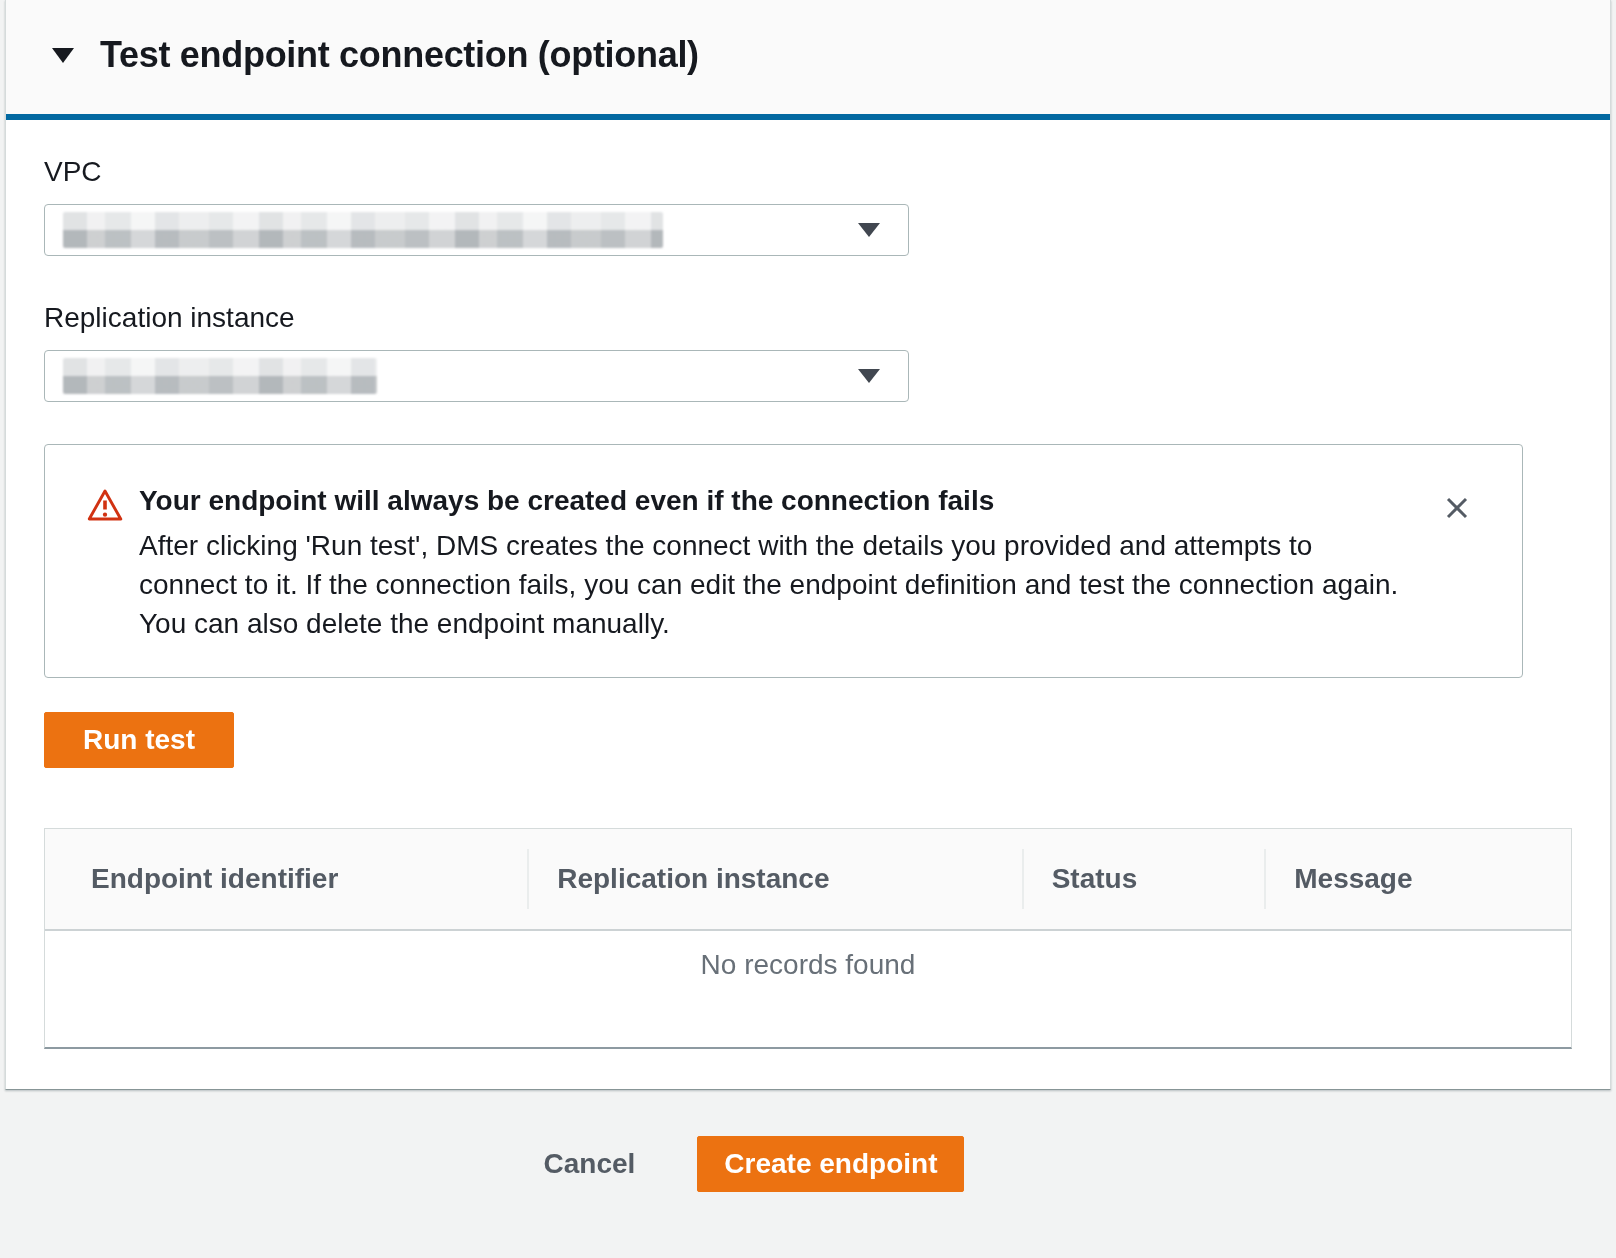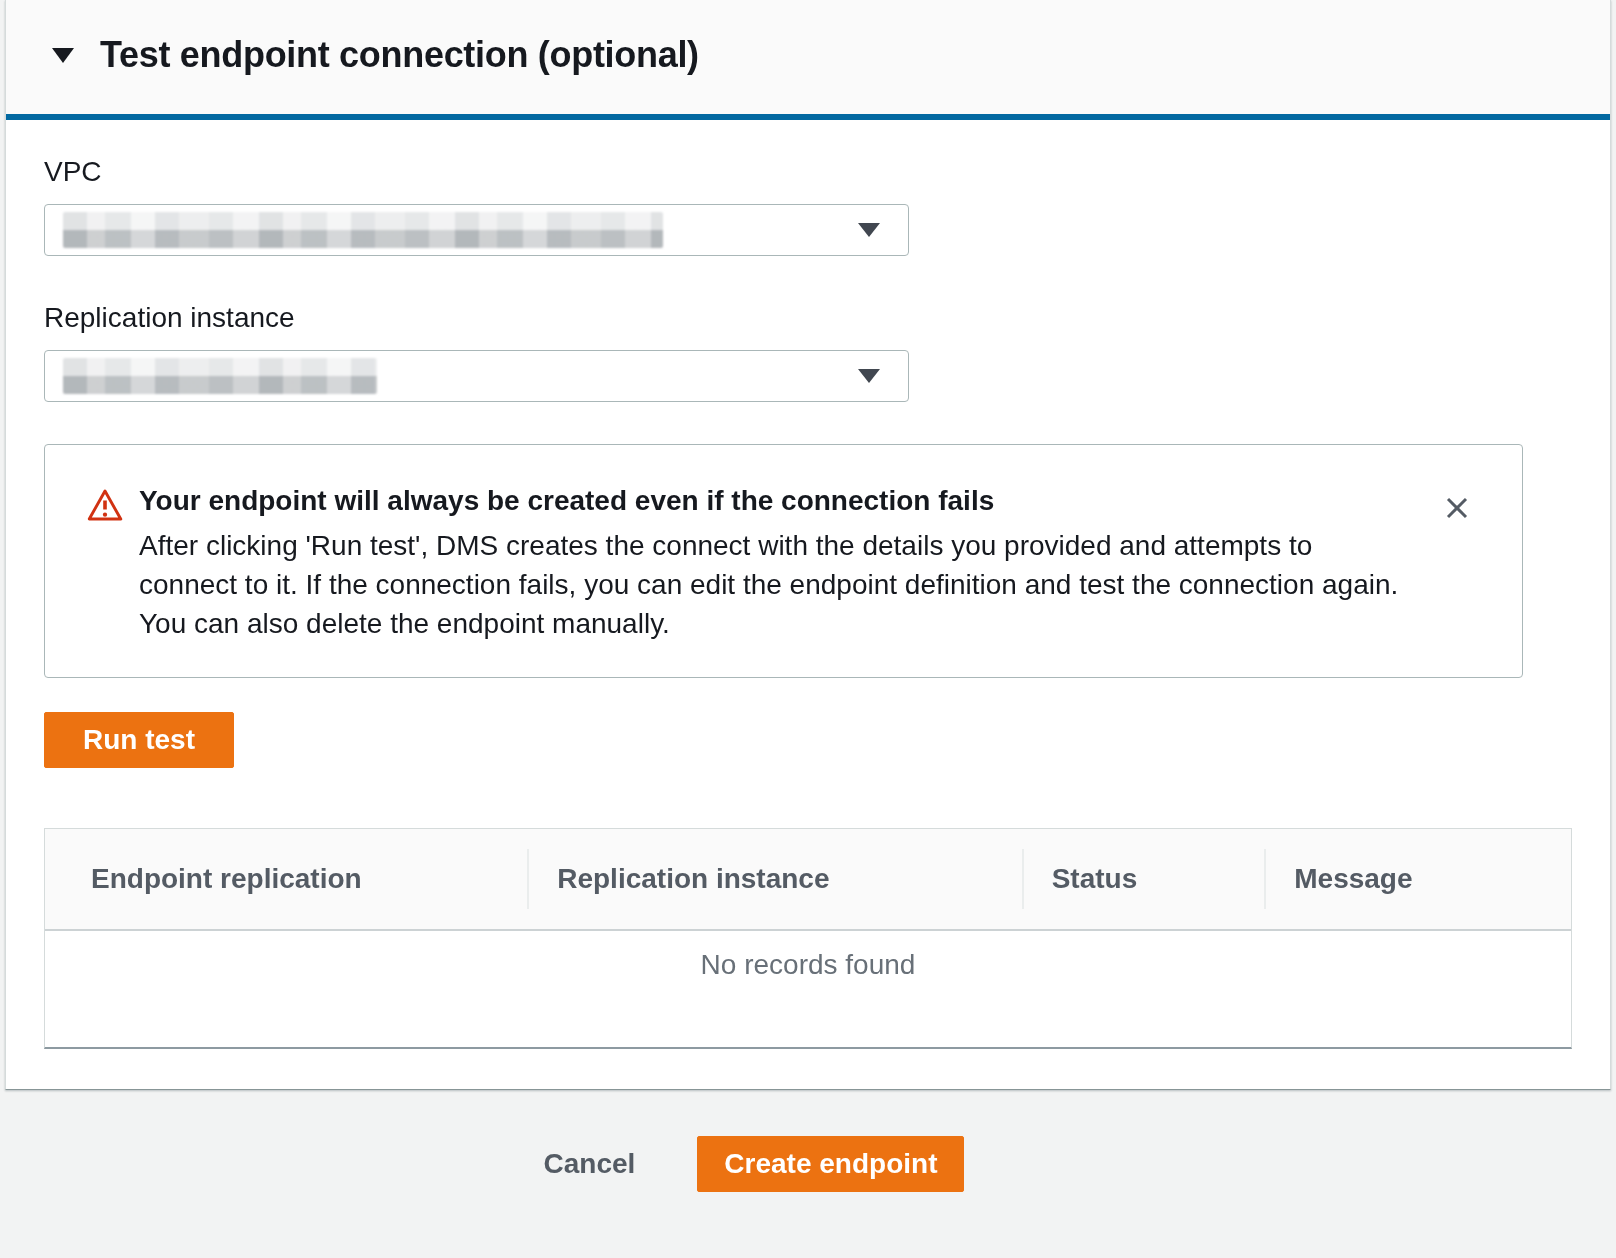--- a/index.html
+++ b/index.html
@@ -210,21 +210,21 @@
             <line x1="6" y1="6" x2="24" y2="24" stroke="#545b64" stroke-width="3"></line>
             <line x1="24" y1="6" x2="6" y2="24" stroke="#545b64" stroke-width="3"></line>
           </svg>
         </button>
       </div>
 
       <button class="btn-primary btn-run-test">Run test</button>
 
       <div class="results-table">
         <div class="thead">
-          <div class="th th-endpoint">Endpoint replication</div>
+          <div class="th th-endpoint">Endpoint identifier</div>
           <div class="th th-replication">Replication instance</div>
           <div class="th th-status">Status</div>
           <div class="th th-message">Message</div>
         </div>
         <div class="table-empty">No records found</div>
       </div>
 
     </div>
   </section>
 

